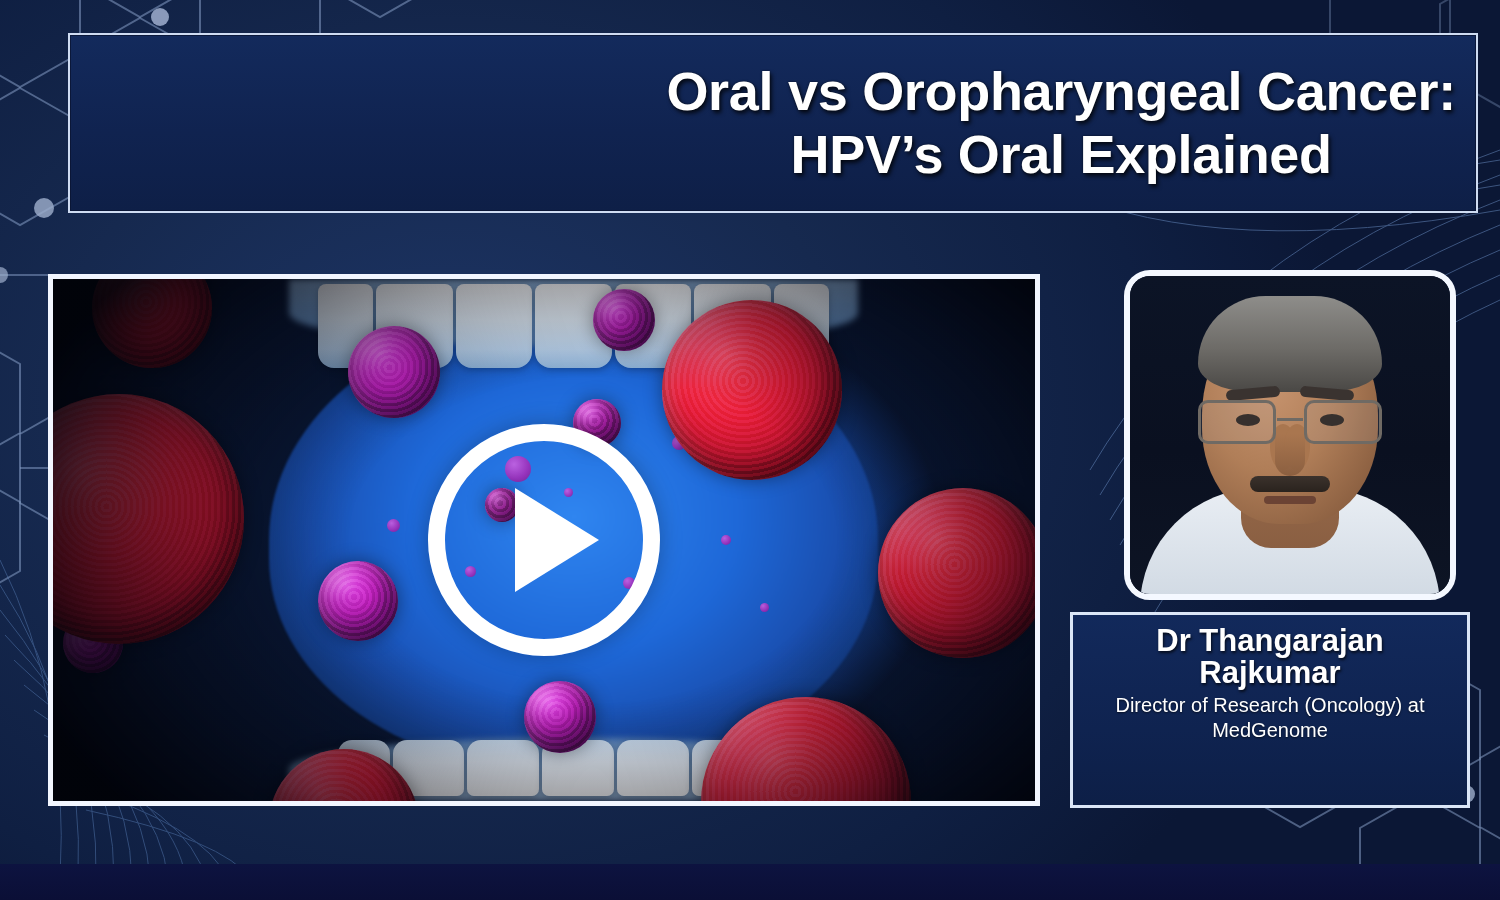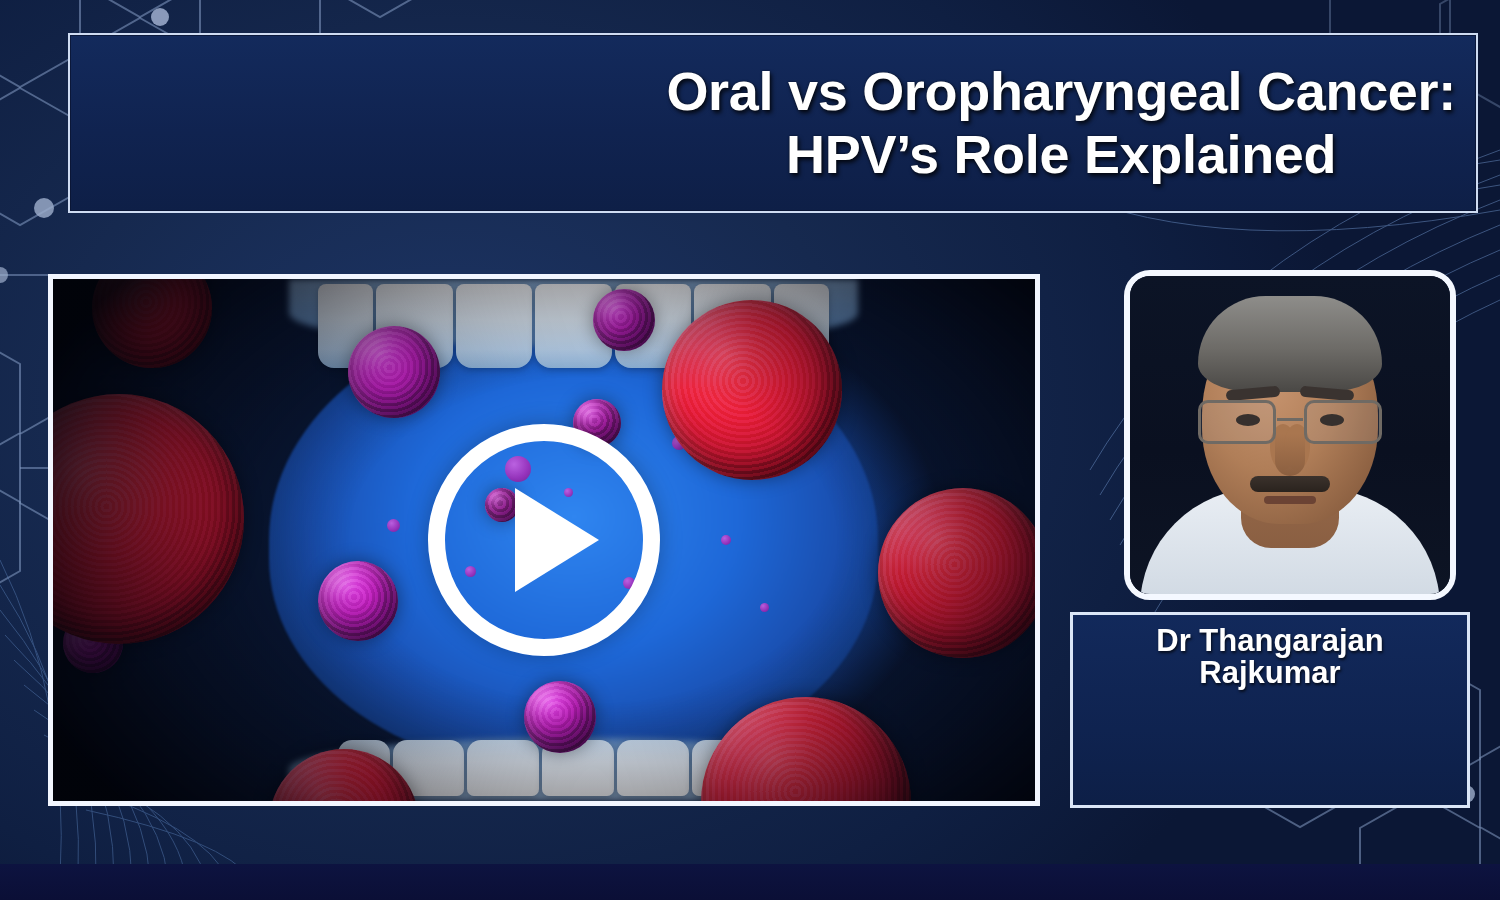--- a/index.html
+++ b/index.html
@@ -388,21 +388,21 @@
       <path d="M44,735 Q175,800 186,880"></path>
       <path d="M56,760 Q190,812 206,880"></path>
       <path d="M70,785 Q206,826 228,880"></path>
       <path d="M86,810 Q224,840 252,880"></path>
     </g>
   </svg>
 
   <div id="title-banner">
     <h1 id="title-text">
       <span>Oral vs Oropharyngeal Cancer:</span>
-      <span id="title-line2">HPV’s Role Explained</span>
+      <span id="title-line2">HPV’s Oral Explained</span>
     </h1>
   </div>
 
   <div id="video-card">
     <div id="video-thumb">
       <div class="mouth-core"></div>
 
       <div class="gum top"></div>
       <div class="gum bottom"></div>
 
@@ -479,17 +479,18 @@
         <div class="p-bridge"></div>
       </div>
       <div class="p-nose"></div>
       <div class="p-mustache"></div>
       <div class="p-mouth"></div>
     </div>
   </div>
 
   <div id="presenter-info">
     <div id="presenter-name">Dr Thangarajan Rajkumar</div>
+    <div id="presenter-role">Director of Research (Oncology) at MedGenome</div>
   </div>
 
   <div class="bg-bottom-bar"></div>
 
 </div>
 
 </body></html>

